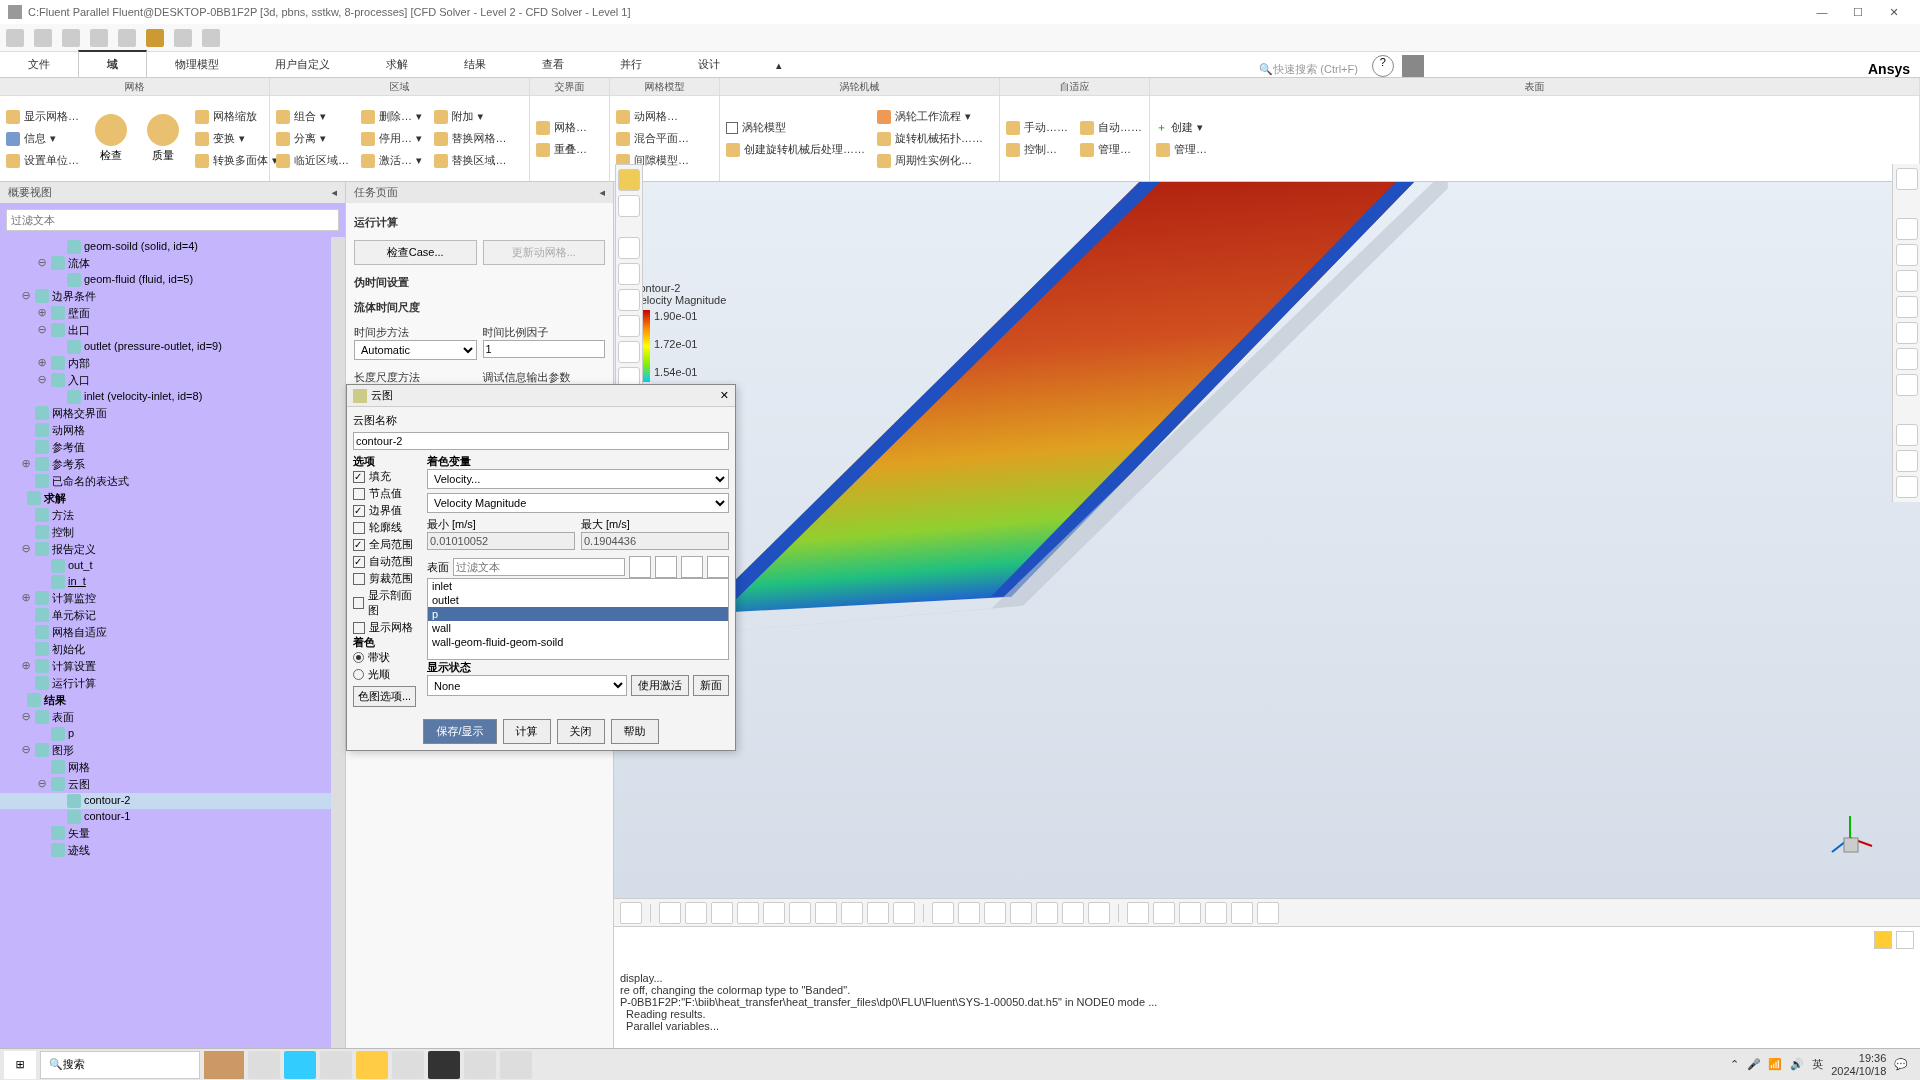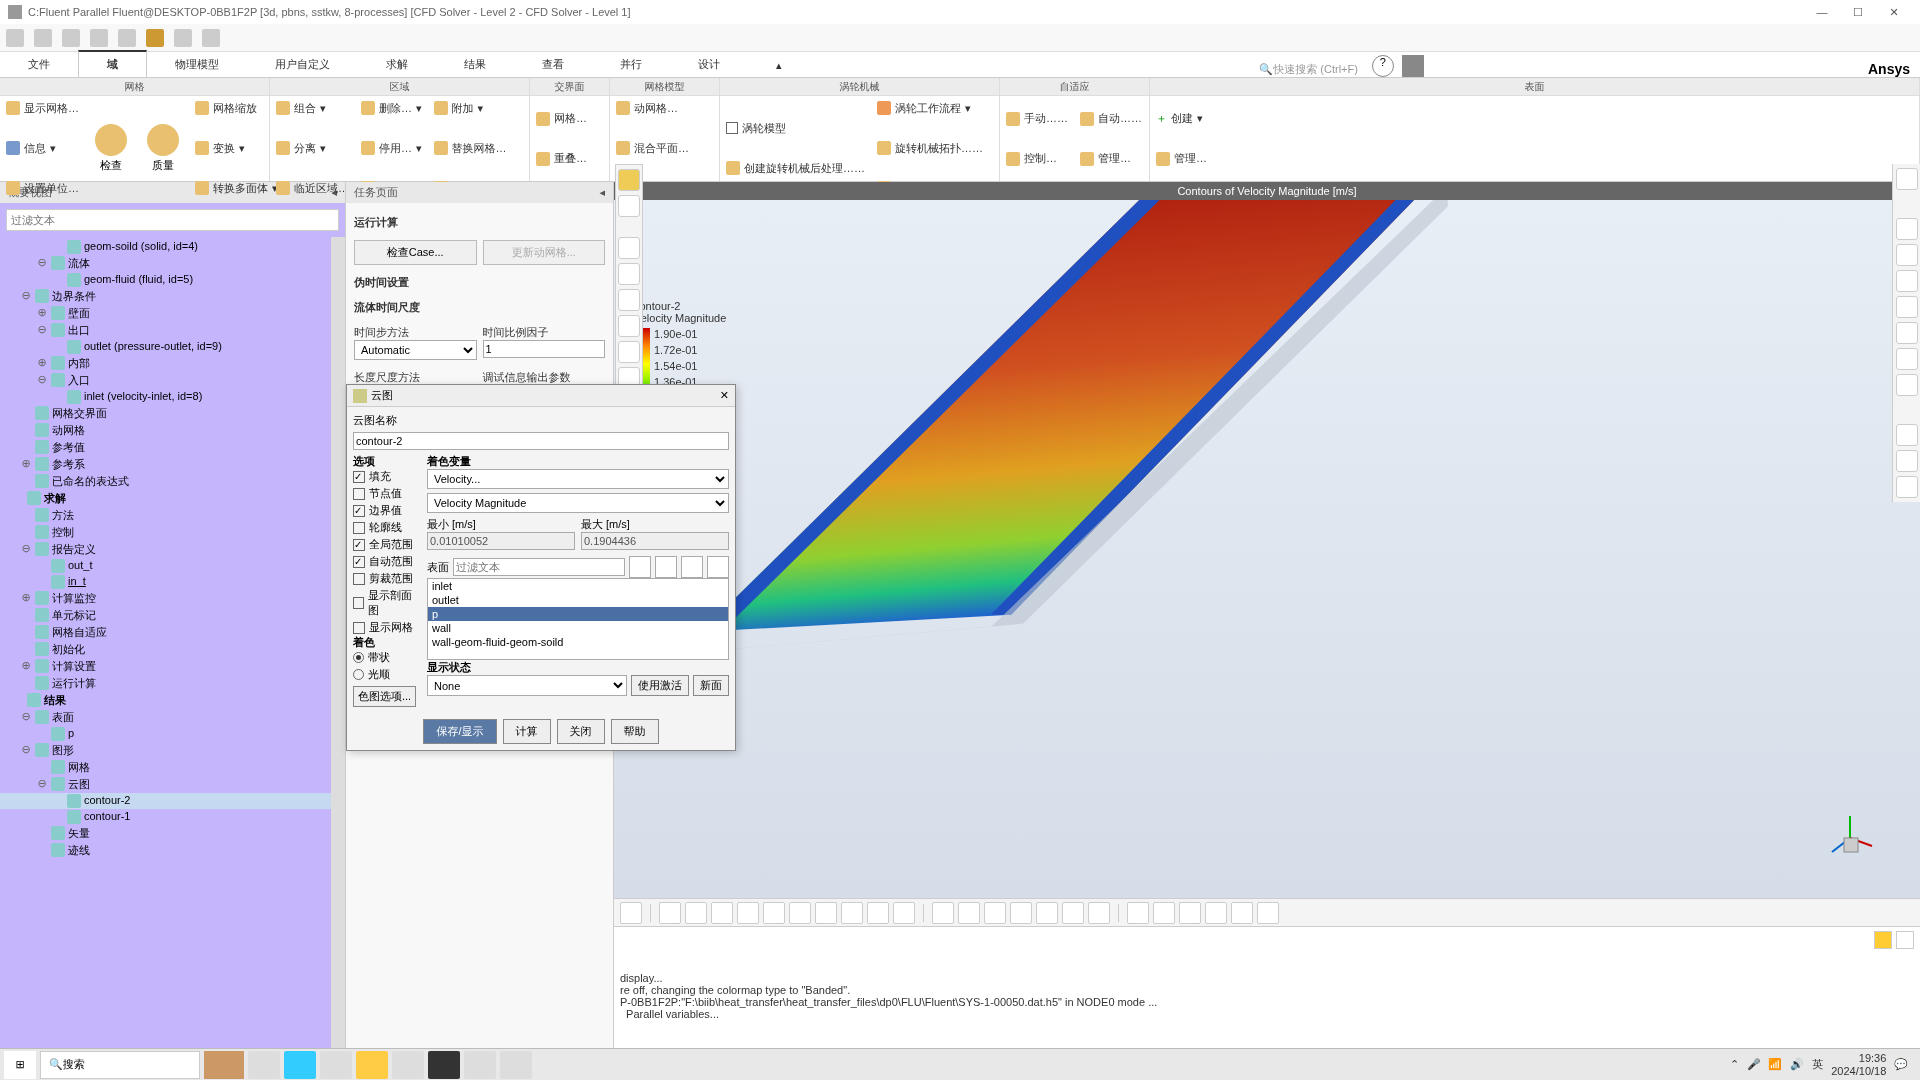--- a/index.html
+++ b/index.html
@@ -21,21 +21,21 @@
 .menubar .tab.active { background: #fff; border-top: 2px solid #333; border-left: 1px solid #ccc; border-right: 1px solid #ccc; font-weight: bold; }
 .menubar .logo { margin-left: auto; padding-right: 10px; color: #000; font-weight: bold; font-size: 14px; }
 .menubar .search { margin-left: auto; display: flex; align-items: center; color: #999; padding: 0 10px; }
 
 
 .ribbon { height: 86px; background: #fff; display: flex; border-bottom: 1px solid #ccc; }
 .ribbon-group { border-right: 1px solid #ddd; display: flex; flex-direction: column; position: relative; }
 .ribbon-header { height: 18px; background: #ececec; display: flex; border-bottom: 1px solid #ddd; }
 .ribbon-header .hcell { text-align: center; color: #555; font-size: 10px; padding: 2px 0; border-right: 1px solid #ddd; }
 .ribbon-body { flex: 1; display: flex; }
-.rcol { display: flex; flex-direction: column; justify-content: center; padding: 2px 6px; gap: 20px; }
+.rcol { display: flex; flex-direction: column; justify-content: center; padding: 2px 6px; gap: 2px; }
 .ritem { display: flex; align-items: center; gap: 4px; color: #333; white-space: nowrap; height: 20px; }
 .ritem .ricon { width: 14px; height: 14px; background: #e8c070; border-radius: 2px; flex-shrink: 0; }
 .rbig { display: flex; flex-direction: column; align-items: center; justify-content: center; padding: 4px 10px; }
 .rbig .bicon { width: 32px; height: 32px; background: #e8c070; border-radius: 16px; margin-bottom: 2px; }
 
 
 .main { display: flex; height: calc(100% - 164px - 32px); }
 
 
 .left-panel { width: 346px; background: #c4b5fd; border-right: 1px solid #ccc; display: flex; flex-direction: column; }
@@ -83,21 +83,21 @@
 
 
 .viewport { flex: 1; display: flex; flex-direction: column; background: #fff; position: relative; }
 .vp-header { height: 18px; background: #666; color: #fff; text-align: center; font-family: monospace; font-size: 11px; display: flex; align-items: center; justify-content: center; position: relative; }
 .vp-header .vicon { position: absolute; left: 4px; width: 14px; height: 14px; background: #cc8; }
 .vp-header .vclose { position: absolute; right: 4px; }
 .vp-canvas { flex: 1; background: linear-gradient(180deg,#e8eef5,#d5dde8); position: relative; overflow: hidden; }
 .vp-canvas .contour-img { position: absolute; left: 60px; top: -10px; width: 780px; height: 430px; transform: skewY(-3deg) rotate(-2deg); }
 .vp-canvas .legend { position: absolute; left: 20px; top: 100px; font-family: monospace; font-size: 10px; color: #333; }
 .vp-canvas .legend .bar { width: 16px; height: 72px; background: linear-gradient(180deg,#c00,#f80,#ff0,#8e0,#0cf); float: left; margin-right: 4px; }
-.vp-canvas .legend .vals { float: left; display: flex; flex-direction: column; gap: 4px; }
+.vp-canvas .legend .vals { float: left; display: flex; flex-direction: column; gap: 16px; }
 .vp-canvas .triad { position: absolute; right: 40px; bottom: 30px; width: 60px; height: 60px; }
 .vp-toolbar { height: 28px; background: #f4f4f4; border-top: 1px solid #ccc; display: flex; align-items: center; padding: 0 6px; gap: 4px; }
 .vp-toolbar .vtbtn { width: 22px; height: 22px; border: 1px solid #ccc; background: #fff; border-radius: 2px; }
 .vp-toolbar .vsep { width: 1px; height: 18px; background: #ccc; margin: 0 4px; }
 
 
 .side-icons-l { position: absolute; left: 615px; top: 164px; width: 28px; background: #f4f4f4; border: 1px solid #ccc; display: flex; flex-direction: column; gap: 4px; padding: 4px 2px; z-index: 50; }
 .side-icons-r { position: absolute; right: 0; top: 164px; width: 28px; background: #f4f4f4; border-left: 1px solid #ccc; display: flex; flex-direction: column; gap: 4px; padding: 4px 2px; }
 .side-icons-l .sicon, .side-icons-r .sicon { width: 22px; height: 22px; border: 1px solid #ccc; background: #fff; border-radius: 3px; margin: 0 auto; }
 
@@ -569,25 +569,20 @@
     <div style="height:12px"></div>
     <span class="sicon"></span>
     <span class="sicon"></span>
     <span class="sicon"></span>
     <span class="sicon"></span>
     <span class="sicon"></span>
     <span class="sicon"></span>
   </div>
 
   <div class="viewport">
-    <div class="vp-header">
-      <span class="vicon"></span>
-      <span>Contours of Velocity Magnitude [m/s]</span>
-      <span class="vclose">✕</span>
-    </div>
     <div class="vp-canvas">
 
       <svg class="contour-img" viewBox="0 0 780 430">
         <defs>
           <linearGradient id="g1" x1="0" y1="1" x2="0" y2="0">
             <stop offset="0" stop-color="#2060d0"></stop>
             <stop offset="0.08" stop-color="#20c080"></stop>
             <stop offset="0.18" stop-color="#90d030"></stop>
             <stop offset="0.35" stop-color="#e0a020"></stop>
             <stop offset="0.6" stop-color="#d05020"></stop>
@@ -645,21 +640,21 @@
       <span class="vtbtn"></span>
         <span class="vtbtn"></span>
         <span class="vtbtn"></span>
         <span class="vtbtn"></span>
         <span class="vtbtn"></span>
         <span class="vtbtn"></span>
     </div>
 
     <div class="console" id="console" style="margin-left:0">
       <div class="cicons"><span class="ci" style="background:#fc3"></span><span class="ci"></span></div>
-    <div>display...</div><div></div><div>re off, changing the colormap type to "Banded".</div><div></div><div>P-0BB1F2P:"F:\biib\heat_transfer\heat_transfer_files\dp0\FLU\Fluent\SYS-1-00050.dat.h5" in NODE0 mode ...</div><div></div><div>  Parallel variables...</div></div>
+    <div>display...</div><div></div><div>re off, changing the colormap type to "Banded".</div><div></div><div>P-0BB1F2P:"F:\biib\heat_transfer\heat_transfer_files\dp0\FLU\Fluent\SYS-1-00050.dat.h5" in NODE0 mode ...</div><div></div><div>  Reading results.</div><div>  Parallel variables...</div></div>
   </div>
 
   <div class="side-icons-r">
     <span class="sicon"></span>
     <div style="height:20px"></div>
     <span class="sicon"></span>
       <span class="sicon"></span>
       <span class="sicon"></span>
       <span class="sicon"></span>
       <span class="sicon"></span>

